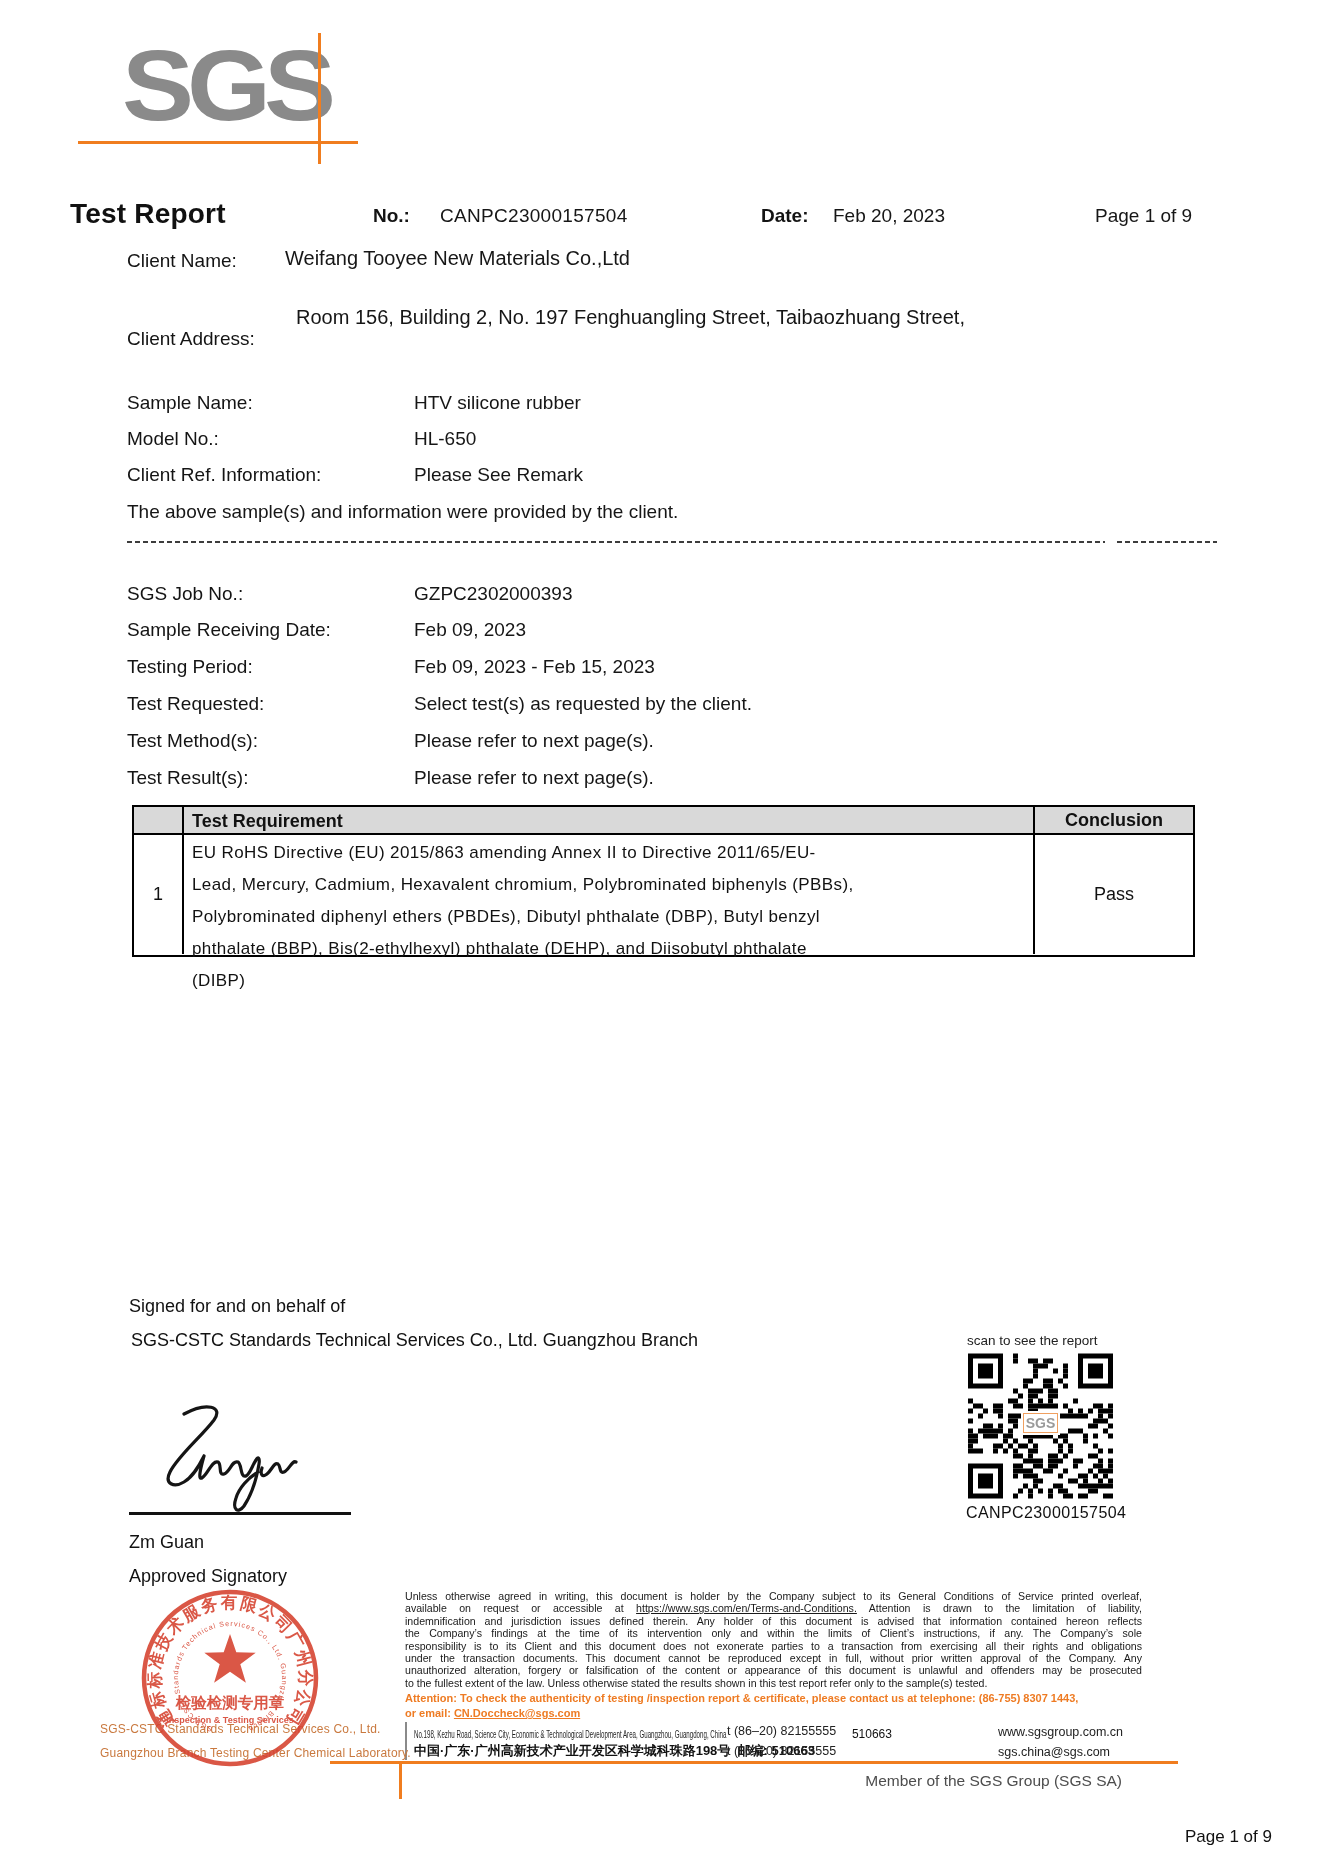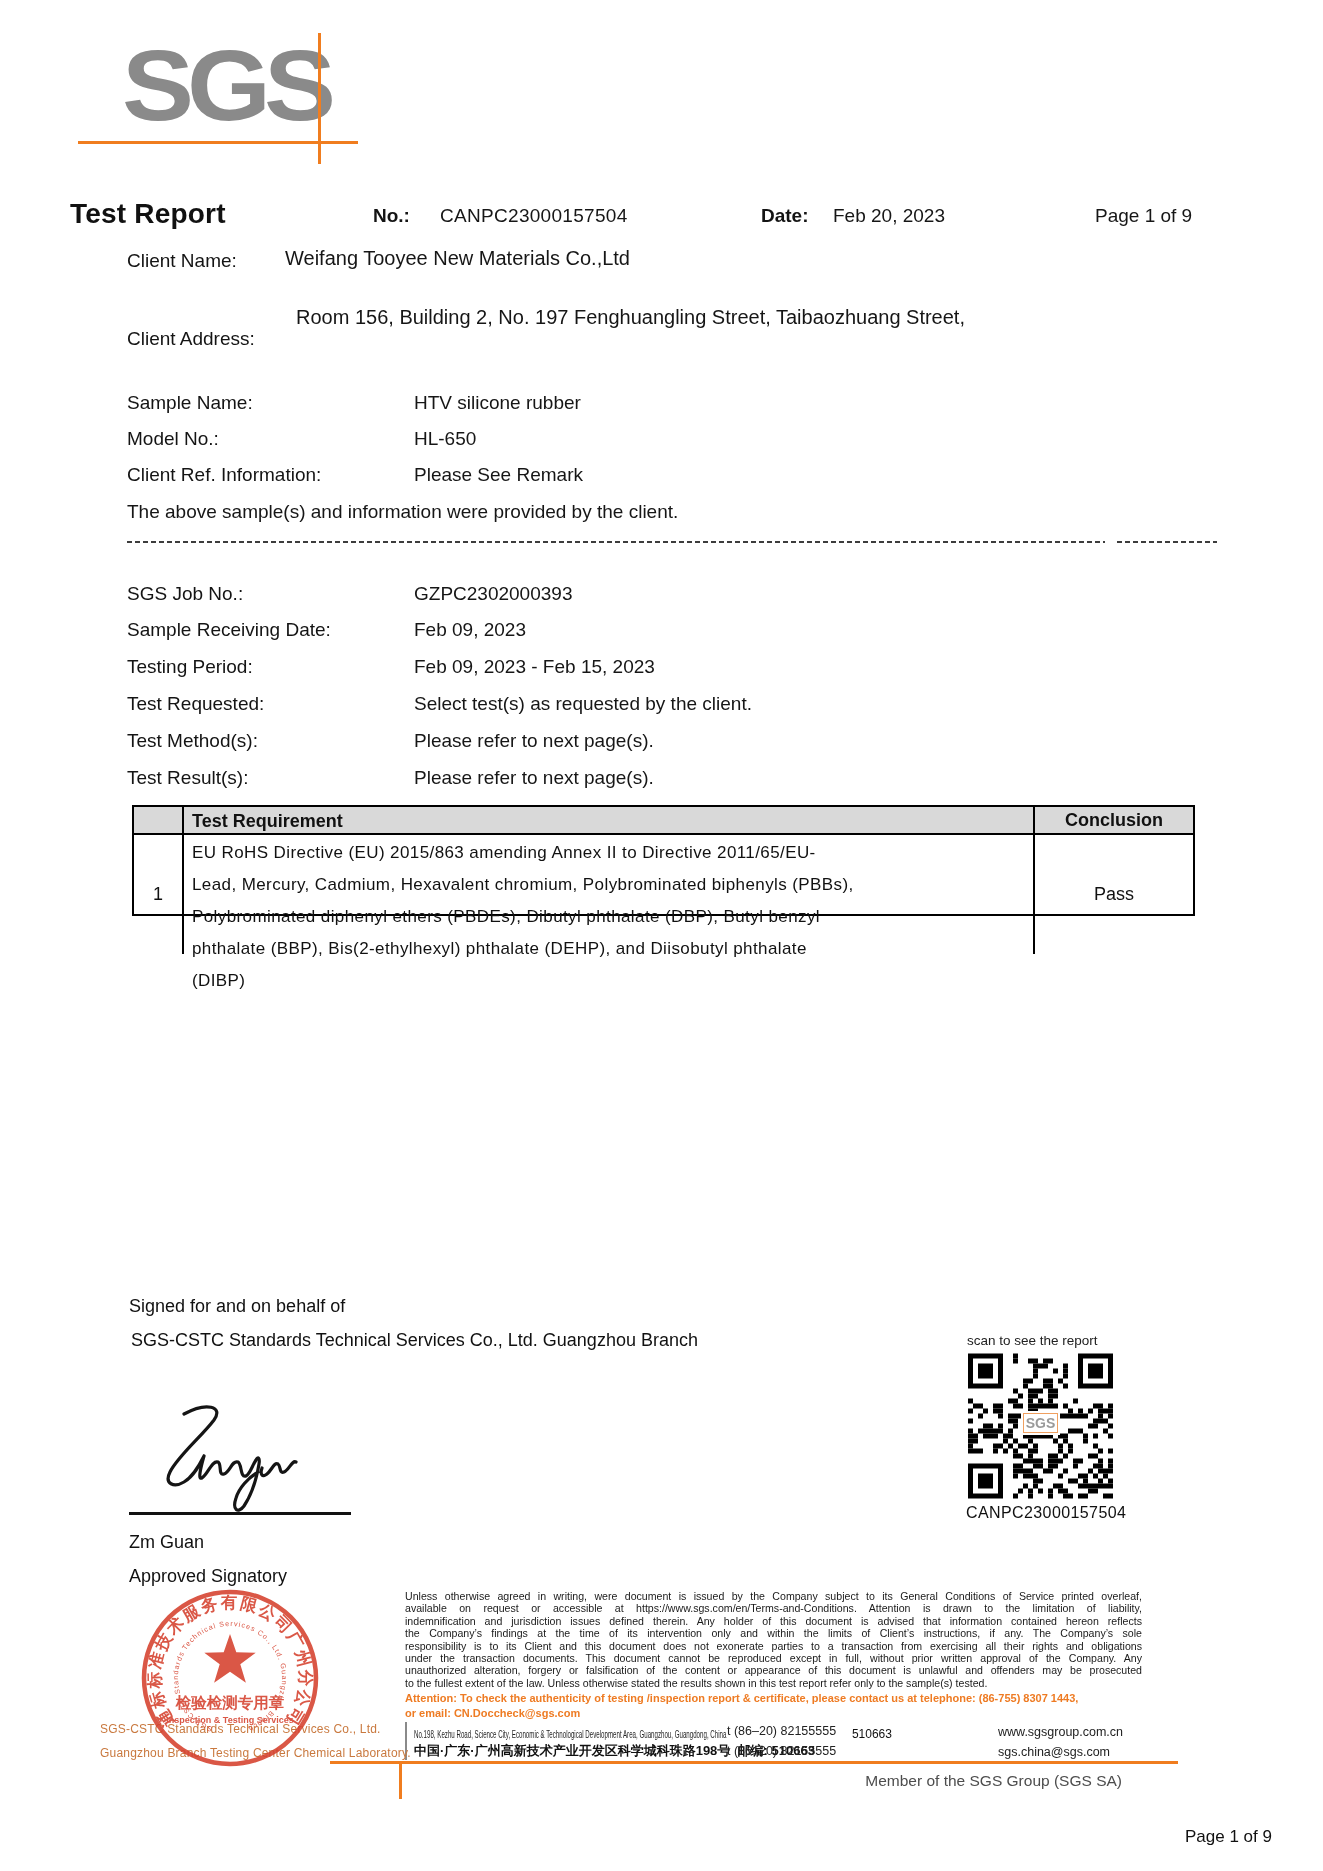--- a/index.html
+++ b/index.html
@@ -9,35 +9,35 @@
   .lbl{font-size:19px;color:#141414;}
   .val{font-size:19px;color:#161616;}
   .bold{font-weight:bold;}
   
   .logo-text{font-weight:bold;color:#8a8a8a;font-size:108px;letter-spacing:-7px;
              transform:scaleY(.92);transform-origin:top left;line-height:1;}
   .oline{background:#f07d1f;}
   
   .dashseg{height:2px;background:repeating-linear-gradient(90deg,#3c3c3c 0 5px,transparent 5px 8px);}
   
-  .rtable{left:132px;top:805px;width:1063px;height:111px;border:2.5px solid #000;box-sizing:border-box;}
+  .rtable{left:132px;top:805px;width:1063px;height:152px;border:2.5px solid #000;box-sizing:border-box;}
   .trow{display:flex;box-sizing:border-box;}
   .th{height:28px;background:#d9d9d9;border-bottom:2.5px solid #000;}
   .tb{height:calc(152px - 33.5px);}
   .c-idx{width:50px;border-right:2px solid #000;box-sizing:border-box;display:flex;align-items:center;justify-content:center;font-size:18px;}
   .c-req{flex:1;border-right:2px solid #000;box-sizing:border-box;padding:2px 6px 0 8px;}
   .c-con{width:158px;display:flex;align-items:center;justify-content:center;font-size:18px;}
   .req-head{display:flex;align-items:center;font-weight:bold;font-size:18px;}
   .req-body{font-size:17px;line-height:32px;letter-spacing:.4px;white-space:pre-line;}
   
   .disc{width:737px;font-size:10.6px;line-height:12.4px;color:#1a1a1a;}
   .dline{text-align:justify;text-align-last:justify;}
   .dline.last{text-align-last:left;}
   .att{font-size:11px;font-weight:bold;color:#ee7b23;}
-  .u{margin-top:33px;}
+  .u{text-decoration:underline;margin-top:33px;}
   .addr-cond{display:inline-block;font-size:11px;transform:scaleX(.56);transform-origin:left center;white-space:nowrap;color:#1e1e1e;}
   .orange-co{font-size:12px;color:#c9793f;letter-spacing:.2px;white-space:nowrap;}
   .qr-label{font-size:13.5px;color:#222;}
   .stamp{opacity:.88;}
 </style>
 </head>
 <body>
 
 <div class="page">
 
@@ -418,21 +418,21 @@
       </text>
       <text x="92" y="122" text-anchor="middle" font-size="15.5" font-weight="bold" fill="#d5402d">检验检测专用章</text>
       <text x="92" y="137" text-anchor="middle" font-size="9" font-weight="bold" fill="#d5402d">Inspection &amp; Testing Services</text>
     </svg>
   </div>
 
   <div class="abs orange-co" style="left:100px;top:1722px;z-index:1;">SGS-CSTC Standards Technical Services Co., Ltd.</div>
   <div class="abs orange-co" style="left:100px;top:1746px;z-index:1;">Guangzhou Branch Testing Center Chemical Laboratory.</div>
 
   <div class="abs disc" style="left:405px;top:1590px;">
-    <div class="dline">Unless otherwise agreed in writing, were document is issued by the Company subject to its General Conditions of Service printed overleaf,</div>
+    <div class="dline">Unless otherwise agreed in writing, this document is holder by the Company subject to its General Conditions of Service printed overleaf,</div>
     <div class="dline">
       <span>available on request or accessible at </span><span class="u">https://www.sgs.com/en/Terms-and-Conditions.</span><span> Attention is drawn to the limitation of liability,</span>
     </div>
     <div class="dline">indemnification and jurisdiction issues defined therein. Any holder of this document is advised that information contained hereon reflects</div>
     <div class="dline">the Company’s findings at the time of its intervention only and within the limits of Client’s instructions, if any. The Company’s sole</div>
     <div class="dline">responsibility is to its Client and this document does not exonerate parties to a transaction from exercising all their rights and obligations</div>
     <div class="dline">under the transaction documents. This document cannot be reproduced except in full, without prior written approval of the Company. Any</div>
     <div class="dline">unauthorized alteration, forgery or falsification of the content or appearance of this document is unlawful and offenders may be prosecuted</div>
     <div class="dline last">to the fullest extent of the law. Unless otherwise stated the results shown in this test report refer only to the sample(s) tested.</div>
   </div>

